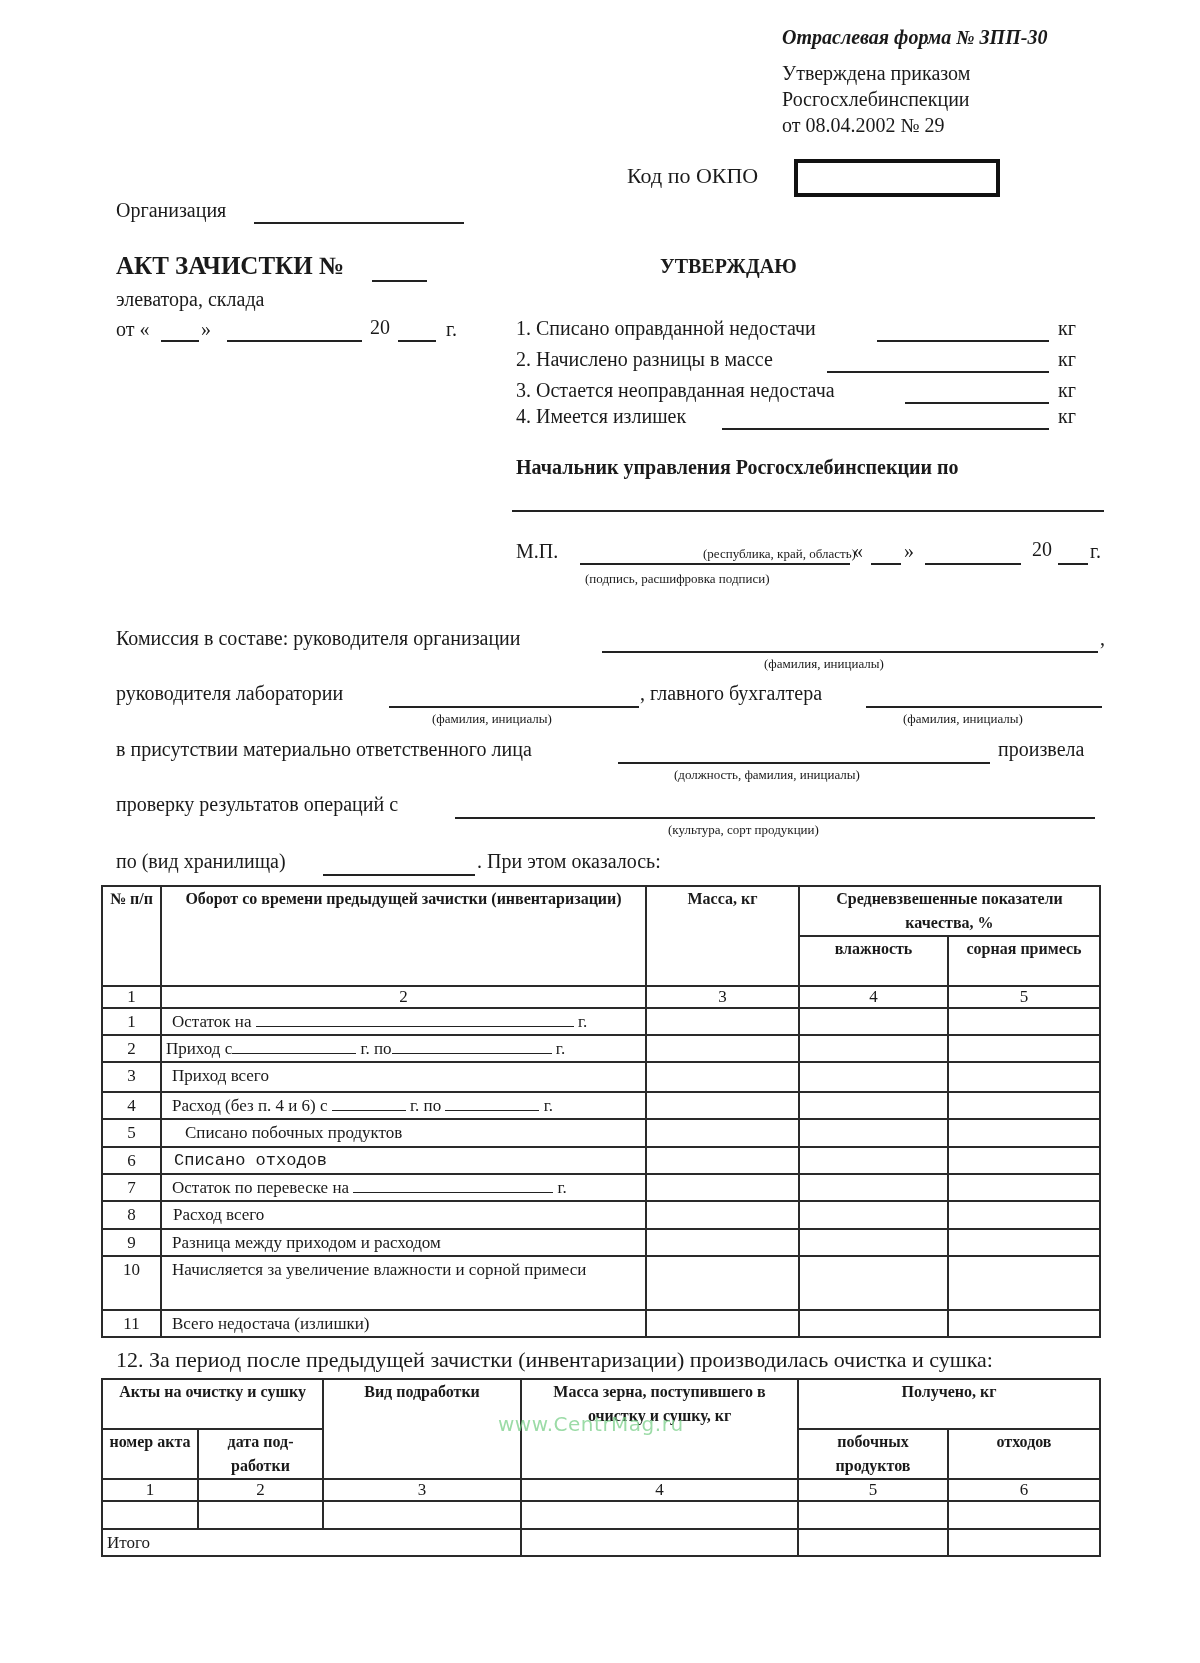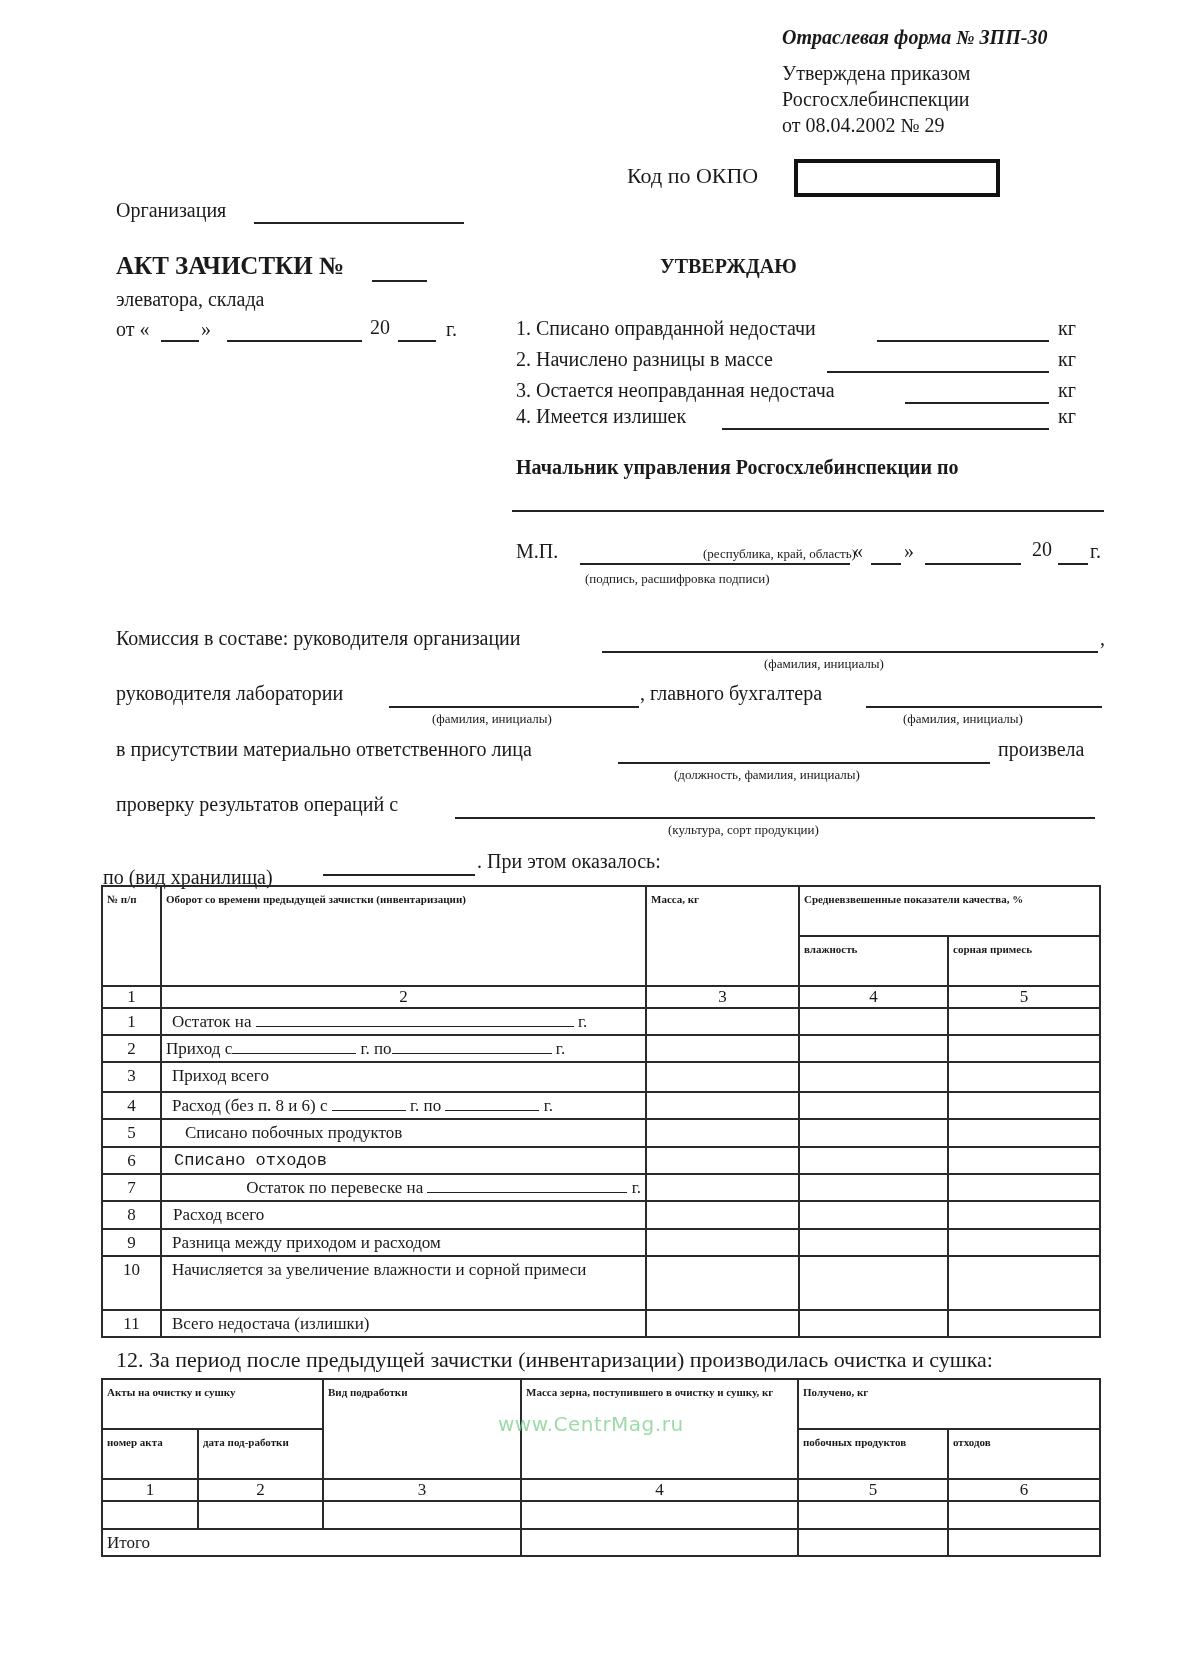--- a/index.html
+++ b/index.html
@@ -17,21 +17,21 @@
   .okpo-box { position: absolute; border: 4px solid #111; background: #fff; }
 
   table.grid {
     position: absolute; border-collapse: collapse; table-layout: fixed;
     font-family: "Liberation Serif", "DejaVu Serif", serif;
   }
   table.grid td, table.grid th {
     border: 2px solid #2a2a2a; padding: 0 4px; vertical-align: top;
     font-size: 17px; line-height: 25px; overflow: hidden;
   }
-  table.grid th { font-weight: bold; text-align: left; font-size: 11px; line-height: 24px; }
+  table.grid th { font-weight: bold; text-align: center; font-size: 16px; line-height: 24px; }
   table.grid td.num { text-align: center; }
   table.grid td.c { text-align: center; }
   .fill { display: inline-block; border-bottom: 1.5px solid #222; height: 16px; vertical-align: baseline; }
   .watermark {
     position: absolute; color: #7bd08a; opacity: 0.75; font-family: "DejaVu Sans", sans-serif;
     font-size: 20px; letter-spacing: 0.5px;
   }
 </style>
 </head>
 <body>
@@ -107,21 +107,21 @@
 
 <div class="abs t20" style="left:116px; top:738px;">в присутствии материально ответственного лица</div>
 <div class="line" style="left:618px; top:762px; width:372px;"></div>
 <div class="abs t20" style="left:998px; top:738px;">произвела</div>
 <div class="abs cap" style="left:674px; top:767px;">(должность, фамилия, инициалы)</div>
 
 <div class="abs t20" style="left:116px; top:793px;">проверку результатов операций с</div>
 <div class="line" style="left:455px; top:817px; width:640px;"></div>
 <div class="abs cap" style="left:668px; top:822px;">(культура, сорт продукции)</div>
 
-<div class="abs t20" style="left:103px; top:850px;margin-top:16px;">по (вид хранилища)</div>
+<div class="abs t20" style="left:116px; top:850px;">по (вид хранилища)</div>
 <div class="line" style="left:323px; top:874px; width:152px;"></div>
 <div class="abs t20" style="left:477px; top:850px;">. При этом оказалось:</div>
 
 <table class="grid" style="left:101px; top:885px; width:998px;">
   <colgroup>
     <col style="width:59px">
       <col style="width:485px">
       <col style="width:153px">
       <col style="width:149px">
       <col style="width:152px">
@@ -161,42 +161,42 @@
   </tr>
   <tr style="height:30px;">
     <td class="num">3</td>
     <td style="padding-left:10px;">Приход всего</td>
     <td></td>
         <td></td>
         <td></td>
   </tr>
   <tr style="height:25px;">
     <td class="num">4</td>
-    <td style="padding-left:10px;"><span>Расход (без п. 8 и 6) с</span> <span class="fill" style="width:74px;"></span> <span>г. по</span> <span class="fill" style="width:94px;"></span> <span>г.</span></td>
+    <td style="padding-left:10px;"><span>Расход (без п. 4 и 6) с</span> <span class="fill" style="width:74px;"></span> <span>г. по</span> <span class="fill" style="width:94px;"></span> <span>г.</span></td>
     <td></td>
         <td></td>
         <td></td>
   </tr>
   <tr style="height:28px;">
     <td class="num">5</td>
     <td style="padding-left:23px;">Списано побочных продуктов</td>
     <td></td>
         <td></td>
         <td></td>
   </tr>
   <tr style="height:27px;">
     <td class="num">6</td>
     <td style="padding-left:12px;font-family:Liberation Mono, monospace;">Списано отходов</td>
     <td></td>
         <td></td>
         <td></td>
   </tr>
   <tr style="height:26px;">
     <td class="num">7</td>
-    <td style="padding-left:2px;text-align:right;"><span>Остаток по перевеске на</span> <span class="fill" style="width:200px;"></span> <span>г.</span></td>
+    <td style="padding-left:10px;"><span>Остаток по перевеске на</span> <span class="fill" style="width:200px;"></span> <span>г.</span></td>
     <td></td>
         <td></td>
         <td></td>
   </tr>
   <tr style="height:28px;">
     <td class="num">8</td>
     <td style="padding-left:11px;">Расход всего</td>
     <td></td>
         <td></td>
         <td></td>

